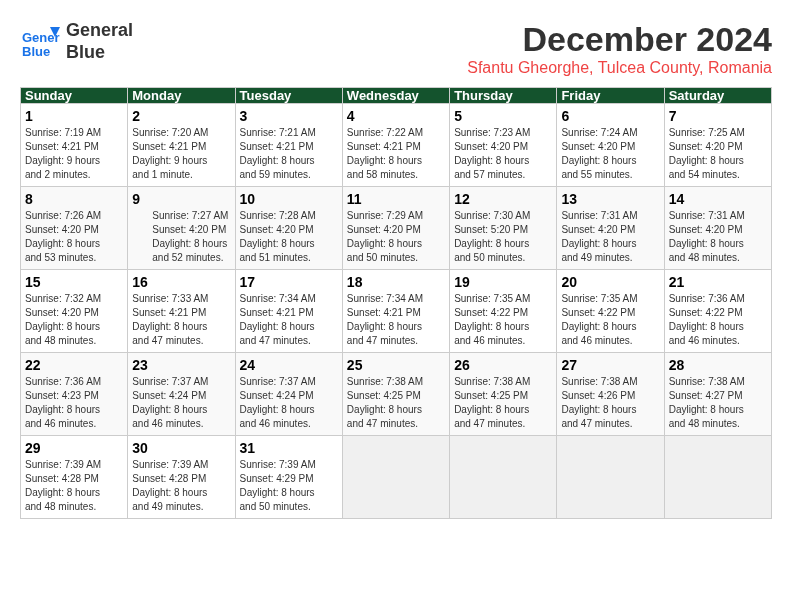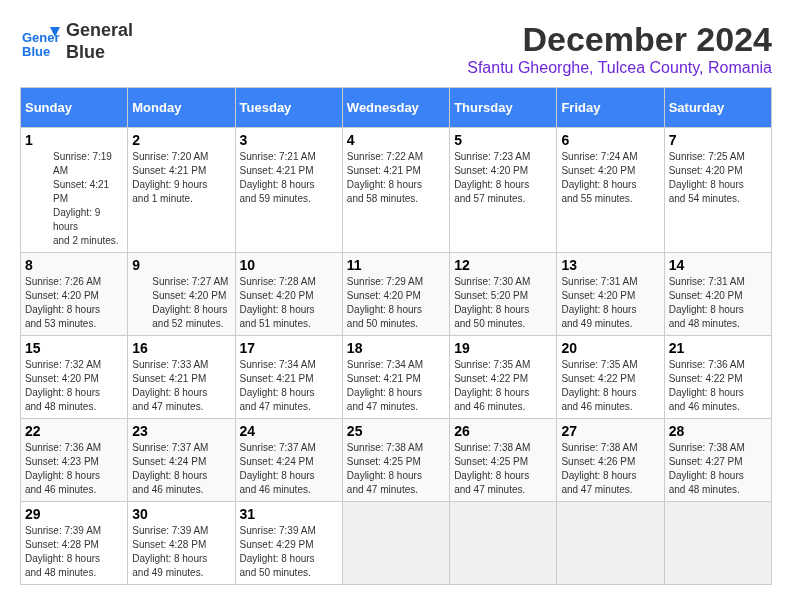--- a/index.html
+++ b/index.html
@@ -32,32 +32,32 @@
       height: 40px;
     }
     .title-block { text-align: right; }
     .title-block h1 {
       font-size: 34px;
       font-weight: bold;
       color: #333;
     }
     .title-block h2 {
       font-size: 16px;
-      color: #6d28d9;
+      color: #ef4444;
       font-weight: normal;
     }
     table {
       width: 100%;
       border-collapse: collapse;
       font-size: 11px;
     }
     th {
-      background: #3b82f6;
+      background: #14532d;
       color: white;
-      padding: 12px 4px;
+      padding: 0 4px;
       text-align: left;
       font-size: 13px;
       border: 1px solid #ccc;
     }
     td {
       border: 1px solid #ccc;
       vertical-align: top;
       padding: 4px;
       height: 80px;
       width: 106px;
@@ -107,21 +107,21 @@
         <th>Wednesday</th>
         <th>Thursday</th>
         <th>Friday</th>
         <th>Saturday</th>
       </tr>
   </thead>
   <tbody id="calendar-body">
       <tr>
         <td>
           <span class="day-num">1</span>
-          <div class="day-info" style="white-space: pre-line; margin-left: 28px;">Sunrise: 7:19 AM
+          <div class="day-info" style="white-space: pre-line;">Sunrise: 7:19 AM
 Sunset: 4:21 PM
 Daylight: 9 hours
 and 2 minutes.</div>
         </td>
         <td>
           <span class="day-num">2</span>
           <div class="day-info" style="white-space: pre-line;">Sunrise: 7:20 AM
 Sunset: 4:21 PM
 Daylight: 9 hours
 and 1 minute.</div>

